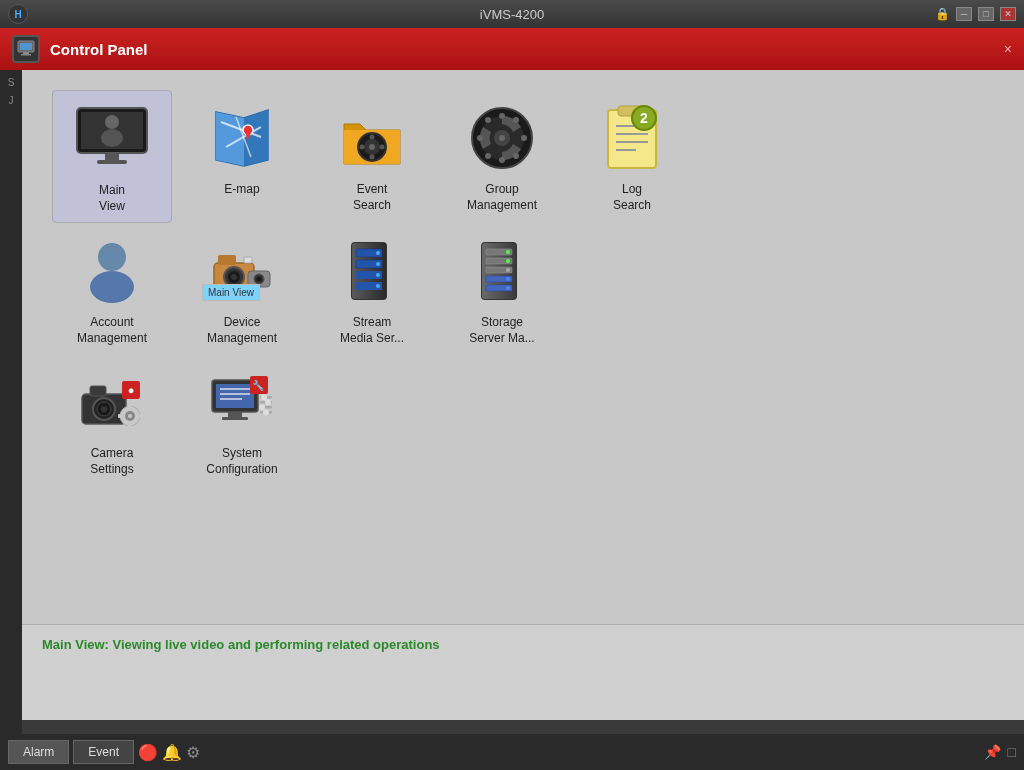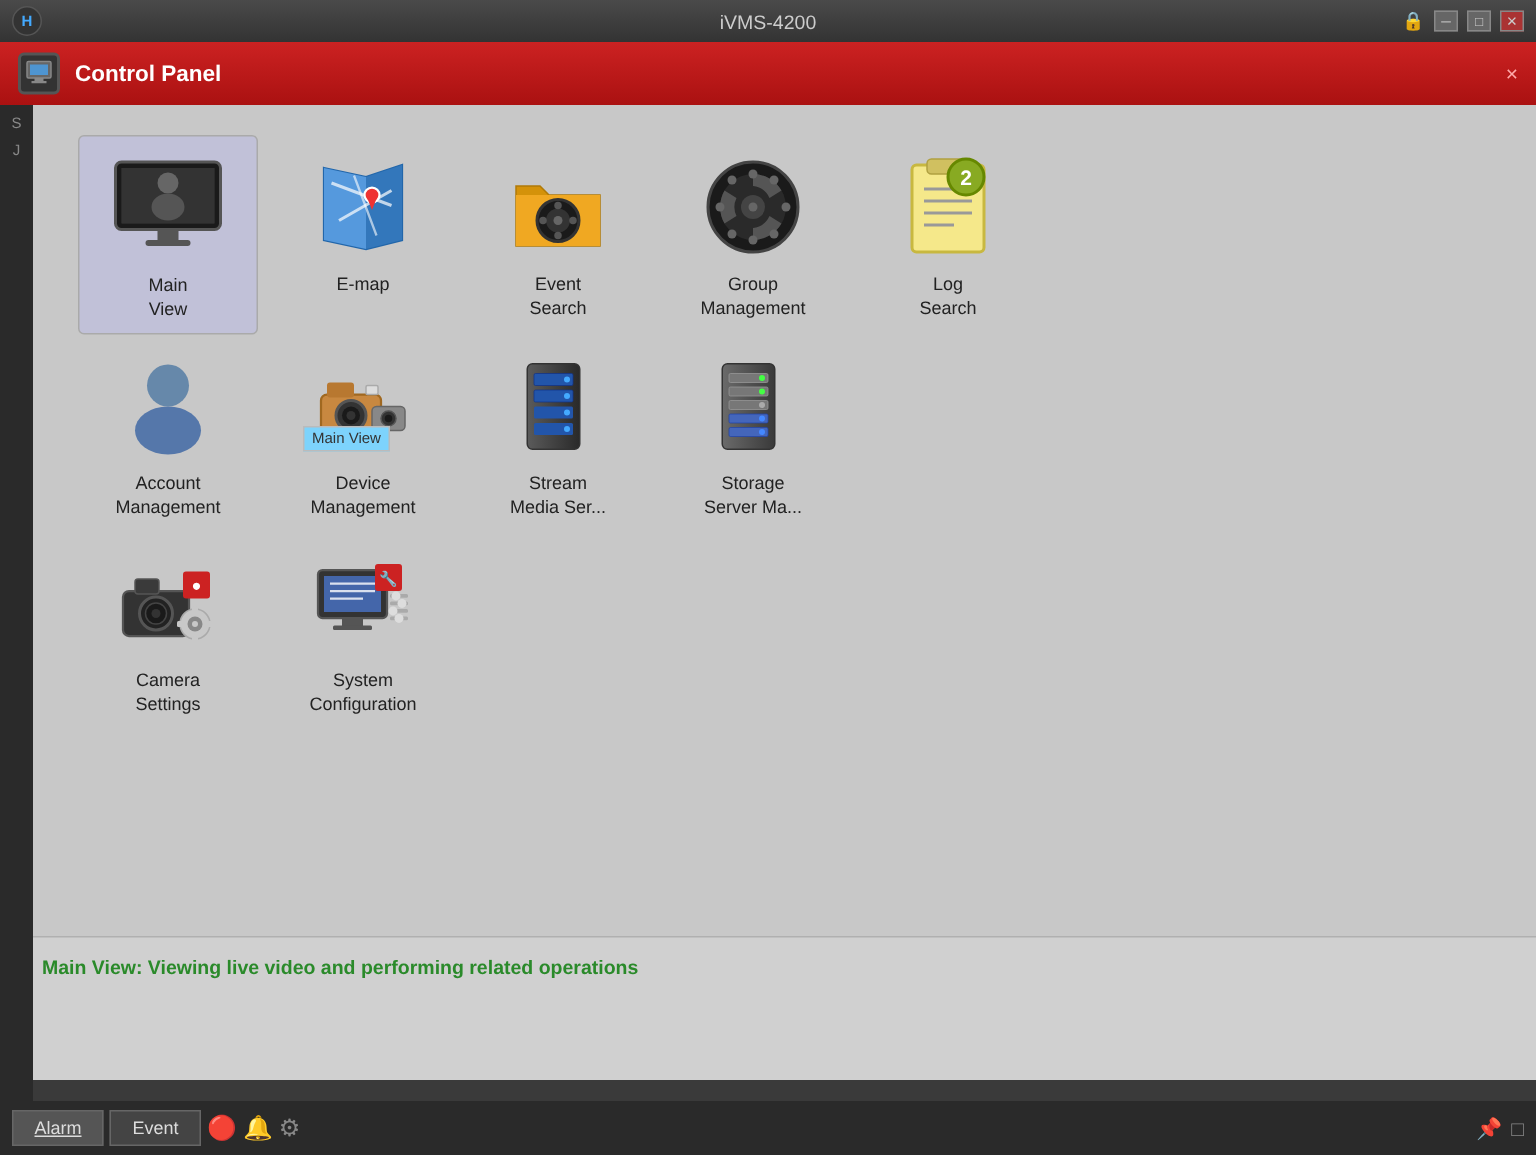--- a/index.html
+++ b/index.html
@@ -170,21 +170,21 @@
 
     
     .description-box {
       position: absolute;
       left: 22px;
       top: 624px;
       width: 1002px;
       height: 96px;
       background: #d0d0d0;
       border-top: 1px solid #b0b0b0;
-      padding: 12px 6px;
+      padding: 12px 20px;
     }
     .desc-line1 {
       color: #2a8a2a;
       font-size: 13px;
       font-weight: bold;
       margin-bottom: 4px;
     }
     .desc-line2 {
       color: #2a8a2a;
       font-size: 13px;
@@ -209,21 +209,20 @@
       background: #444;
       border: 1px solid #666;
       color: #ddd;
       font-size: 12px;
       cursor: pointer;
       display: flex;
       align-items: center;
     }
     .bottom-btn.active {
       background: #555;
-      text-decoration: underline;
     }
     .bottom-right-icons {
       margin-left: auto;
       display: flex;
       gap: 6px;
       align-items: center;
     }
 
     
     .icon-item.selected {

